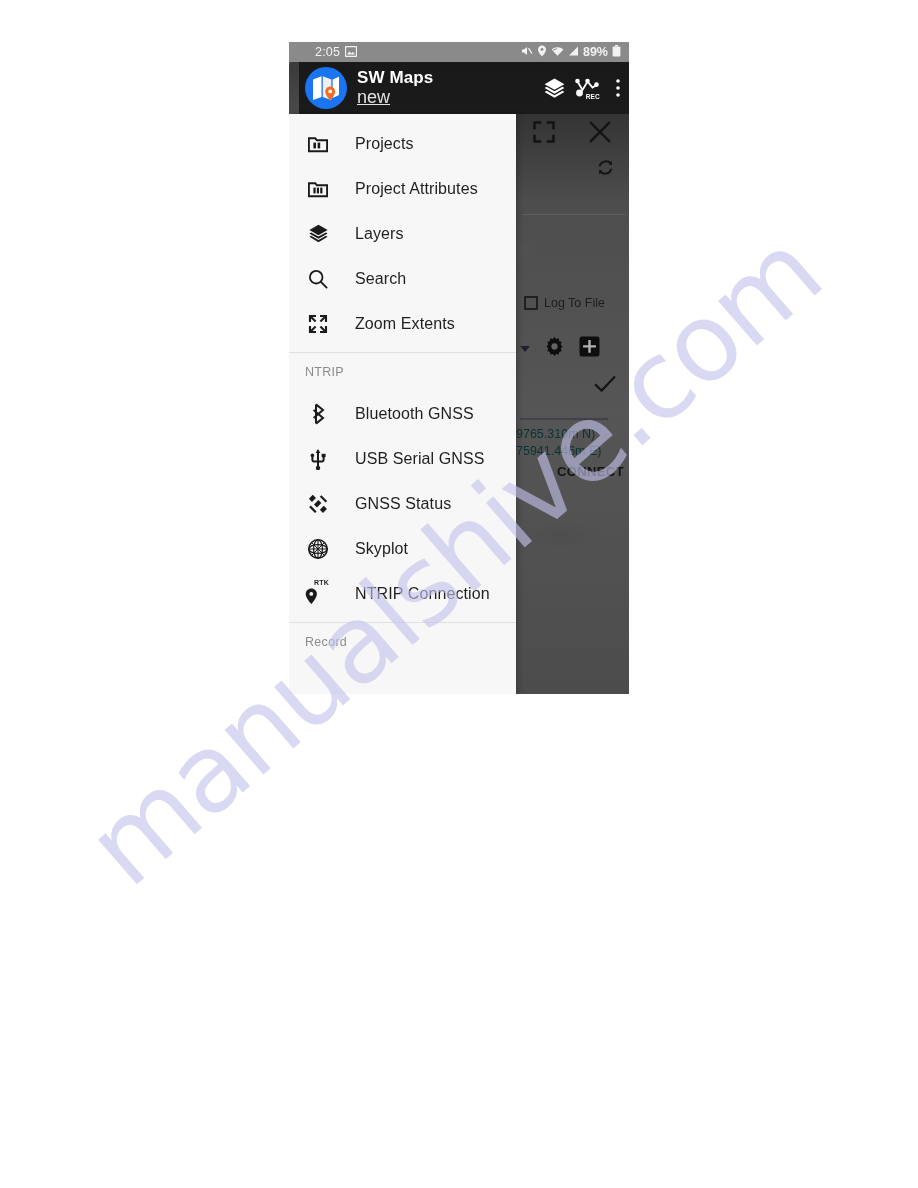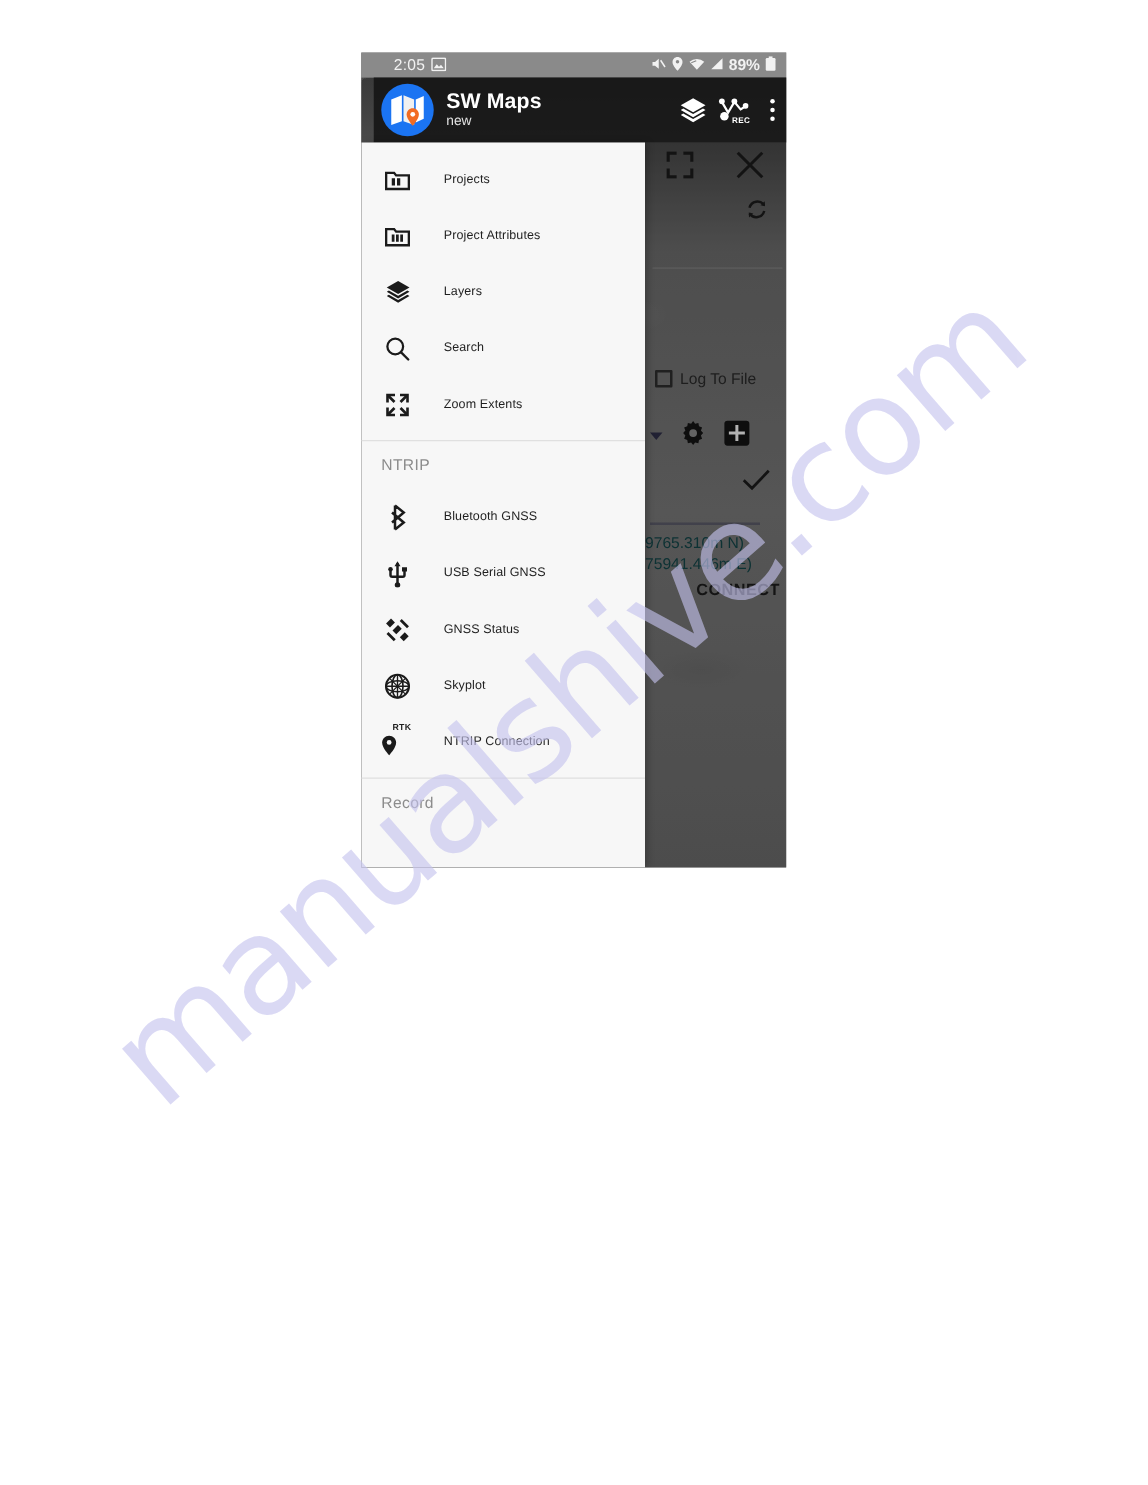--- a/index.html
+++ b/index.html
@@ -109,21 +109,21 @@
     border-radius: 50%;
     background: #1b74f2;
     margin-left: 6px;
     position: relative;
     flex: 0 0 auto;
     overflow: hidden;
   }
   .applogo svg { position:absolute; left:7px; top:7px; }
   .apptitles { margin-left: 10px; line-height: 1.05; flex: 1 1 auto; min-width:0; }
   .apptitle { color:#ffffff; font-size:17px; font-weight:700; letter-spacing:.1px; }
-  .appsub { color:#e2e2e2; font-size:11px; font-weight:400; margin-top:2px; }
+  .appsub { color:#e2e2e2; font-size:18px; font-weight:400; margin-top:2px;text-decoration:underline; }
   .appbar-actions { display:flex; align-items:center; gap:2px; flex:0 0 auto; }
   .ab-btn { width:30px; height:36px; display:flex; align-items:center; justify-content:center; position:relative; }
   .rec-label { position:absolute; right:1px; bottom:6px; color:#fff; font-size:6.5px; font-weight:700; letter-spacing:.2px; }
 
   
   .panel {
     position: absolute;
     left: 227px; top: 72px;
     width: 113px; height: 580px;
   }
@@ -165,21 +165,21 @@
     padding-left: 16px;
     box-sizing: border-box;
   }
   .menu-item .mi-icon {
     width: 26px; height: 26px;
     display:flex; align-items:center; justify-content:center;
     flex: 0 0 auto;
   }
   .menu-item .mi-label {
     margin-left: 24px;
-    font-size: 10px;
+    font-size: 16px;
     color: #1f1f1f;
     font-weight: 500;
     letter-spacing: .1px;
   }
   .divider { height:1px; background:#e0e0e0; margin: 6px 0 0 0; }
   .section-head {
     height: 38px;
     display:flex; align-items:center;
     padding-left: 16px;
     font-size: 12.5px;

